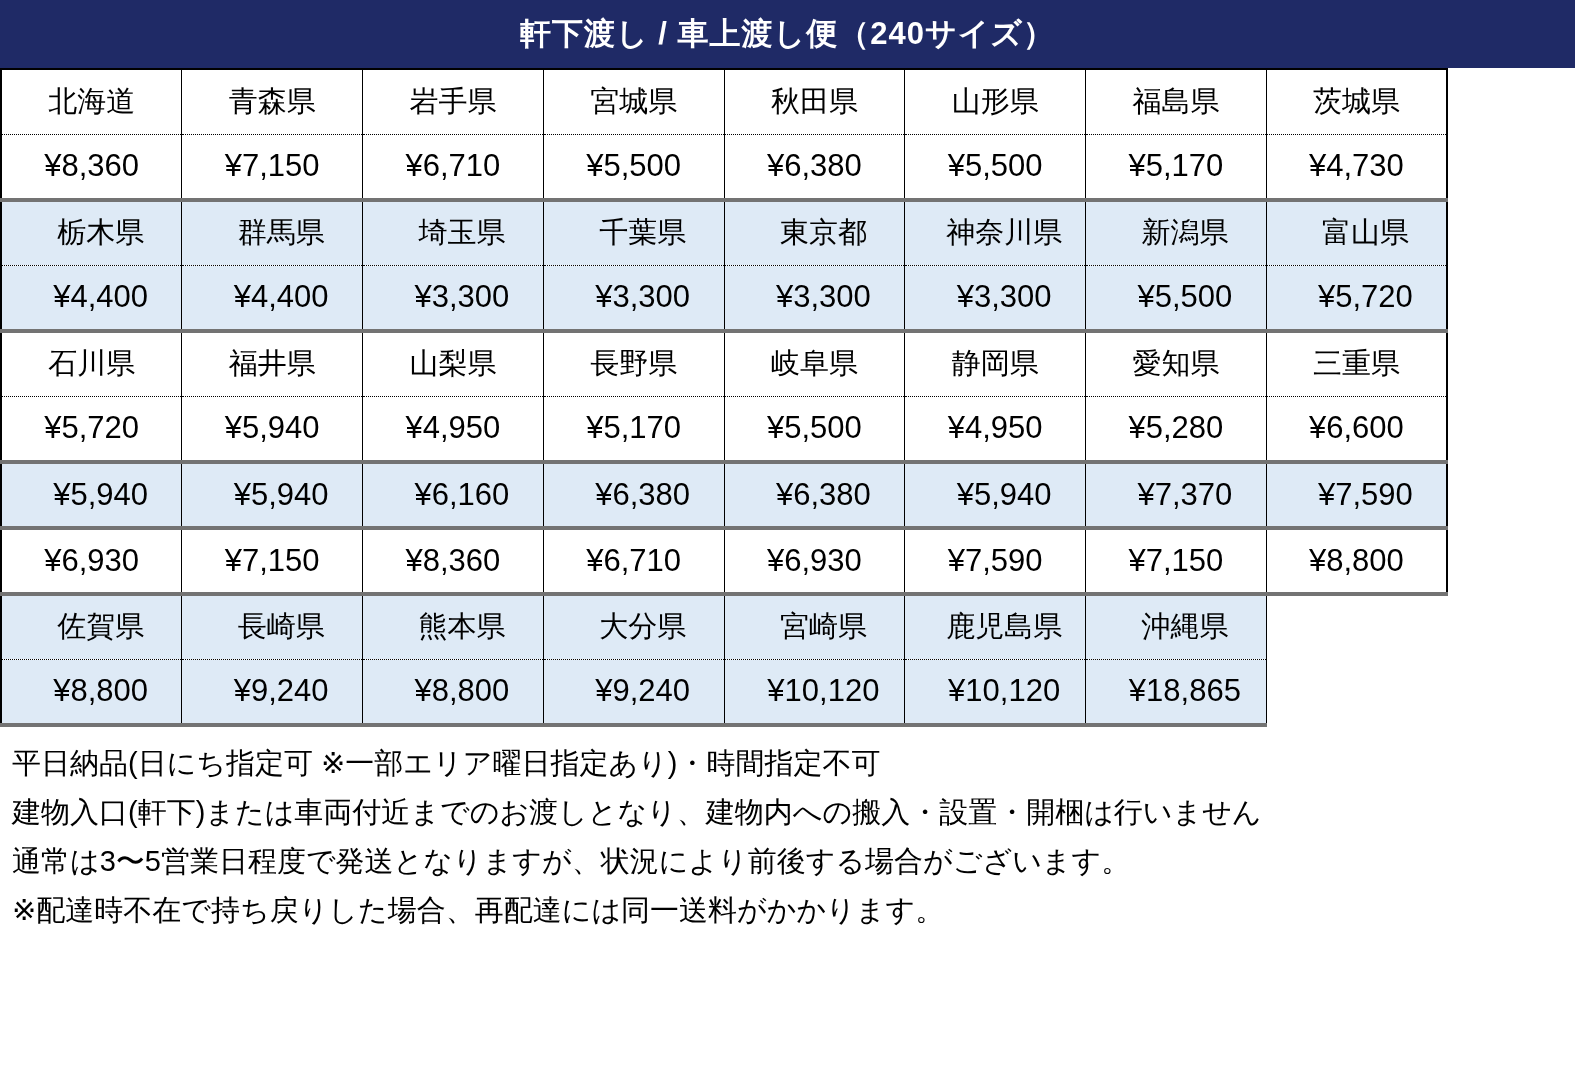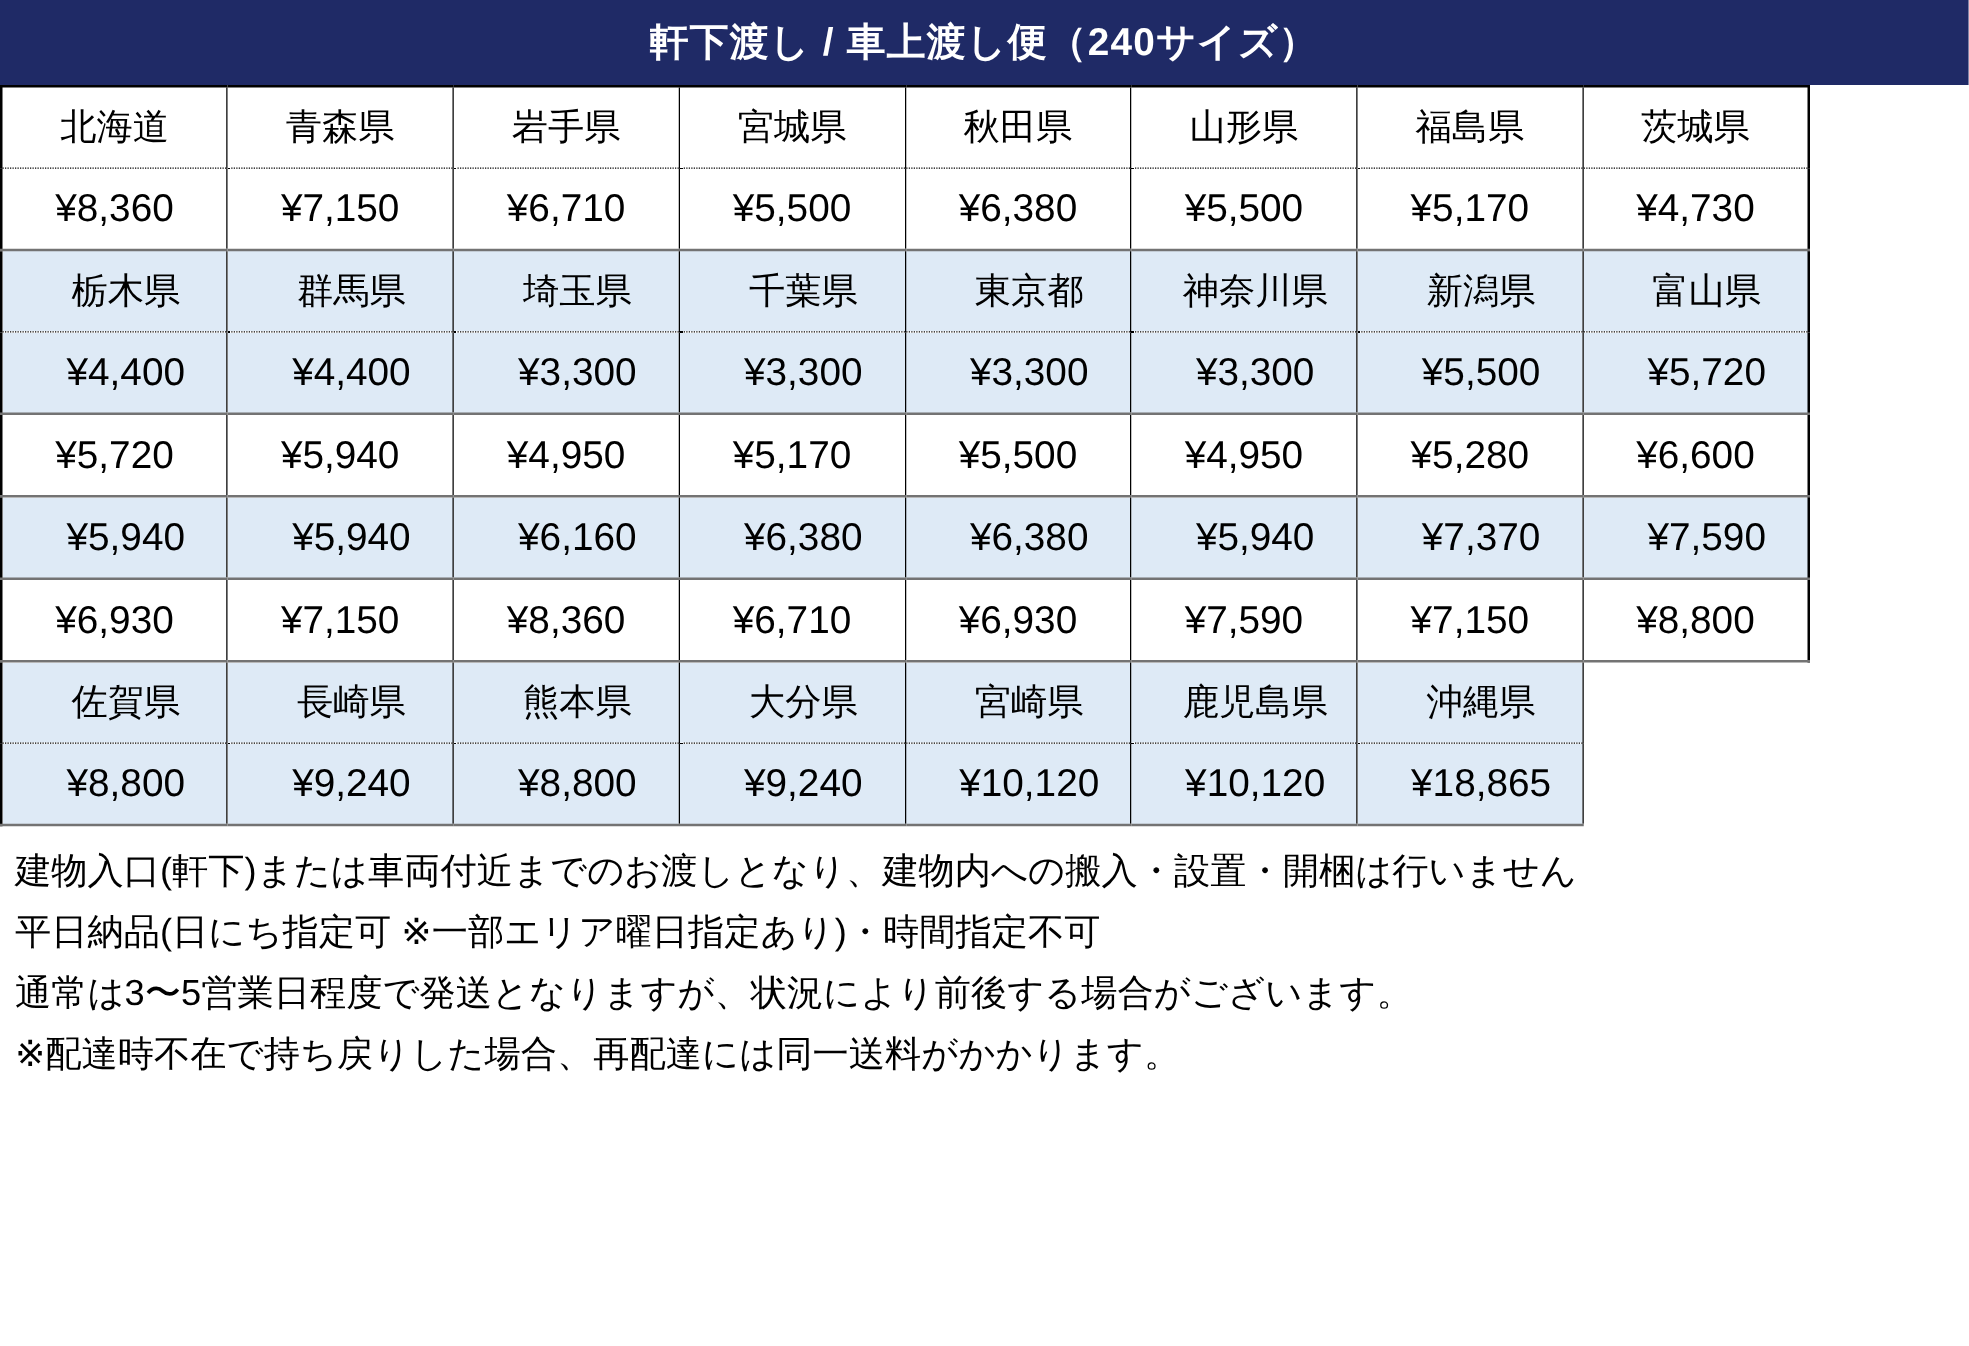--- a/index.html
+++ b/index.html
@@ -25,21 +25,21 @@
     border-left: 1px solid #000; border-right: 1px solid #000;
     background: #ffffff; padding: 0;
   }
   tr.name-row td {
     height: 65px; font-size: 29px;
     border-top: 2px solid #000;
     border-bottom: 1px dotted #000;
   }
   tr.price-row td {
     height: 66px; font-size: 31px;
-    border-bottom: 2px solid #737373;
+    border-bottom: 4px solid #737373;
   }
   table.fee-table td:first-child { border-left: 2px solid #000; }
   table.fee-table td:last-child  { border-right: 2px solid #000; }
   tr.striped td { background: #DEEAF6; padding-left: 18px; }
   table.fee-table td.empty,
   tr.striped td.empty {
     background: #ffffff;
     border-top: none; border-bottom: none; border-right: none;
     border-left: 1px solid #000;
   }
@@ -98,20 +98,30 @@
       <tr class="price-row striped">
         <td>¥4,400</td>
         <td>¥4,400</td>
         <td>¥3,300</td>
         <td>¥3,300</td>
         <td>¥3,300</td>
         <td>¥3,300</td>
         <td>¥5,500</td>
         <td>¥5,720</td>
       </tr>
+      <tr class="name-row">
+        <td>石川県</td>
+        <td>福井県</td>
+        <td>山梨県</td>
+        <td>長野県</td>
+        <td>岐阜県</td>
+        <td>静岡県</td>
+        <td>愛知県</td>
+        <td>三重県</td>
+      </tr>
       <tr class="price-row">
         <td>¥5,720</td>
         <td>¥5,940</td>
         <td>¥4,950</td>
         <td>¥5,170</td>
         <td>¥5,500</td>
         <td>¥4,950</td>
         <td>¥5,280</td>
         <td>¥6,600</td>
       </tr>
@@ -152,17 +162,17 @@
         <td>¥9,240</td>
         <td>¥10,120</td>
         <td>¥10,120</td>
         <td>¥18,865</td>
         <td class="empty"></td>
       </tr>
     </tbody>
 </table>
 
 <div class="notes">
+  <div class="note-line">平日納品(日にち指定可 ※一部エリア曜日指定あり)・時間指定不可</div>
   <div class="note-line">建物入口(軒下)または車両付近までのお渡しとなり、建物内への搬入・設置・開梱は行いません</div>
-  <div class="note-line">平日納品(日にち指定可 ※一部エリア曜日指定あり)・時間指定不可</div>
   <div class="note-line">通常は3〜5営業日程度で発送となりますが、状況により前後する場合がございます。</div>
   <div class="note-line">※配達時不在で持ち戻りした場合、再配達には同一送料がかかります。</div>
 </div>
 
 </body></html>

